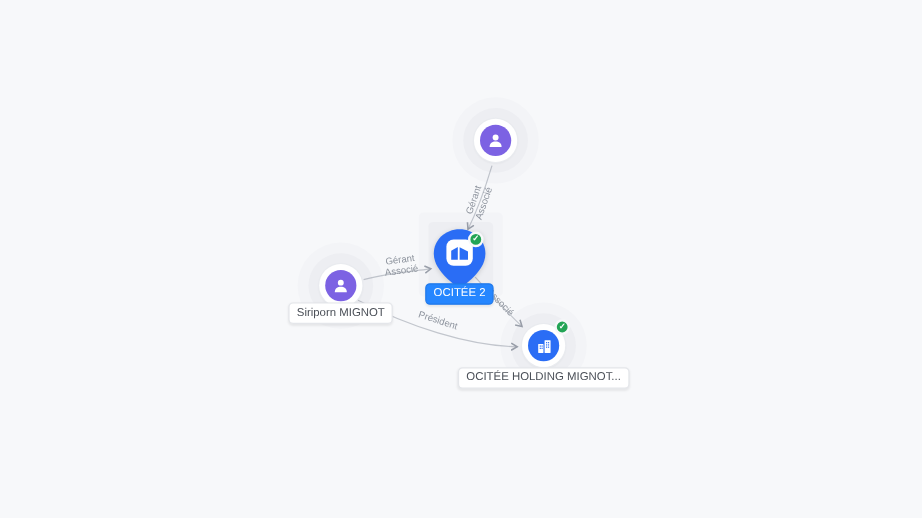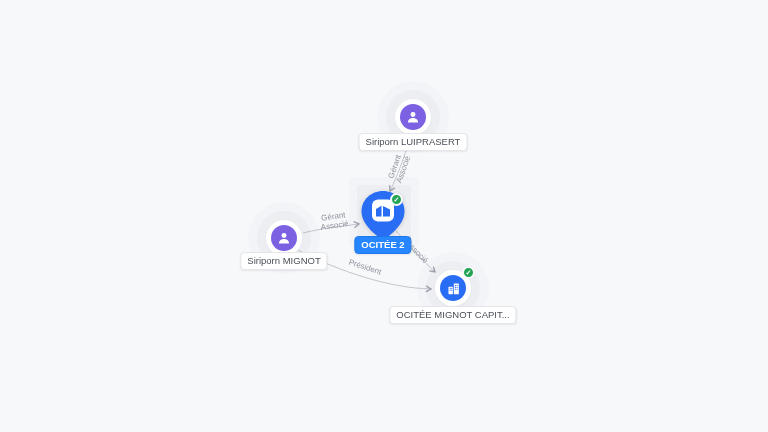--- a/index.html
+++ b/index.html
@@ -35,21 +35,21 @@
   .badge.on-circle { top:-4px; right:-4px; }
   .badge.on-pin { top:3px; right:3px; }
 
   .pill {
     position:absolute; transform:translateX(-50%);
     background:#ffffff; border:1px solid #e4e6ea; border-radius:4px;
     padding:2px 6px 3px; font-size:9.5px; color:#4a4f57; white-space:nowrap;
     box-shadow:0 1px 2px rgba(0,0,0,.07);
   }
   .pill-primary {
-    background:#2586ff; border-color:#1f78ea; color:#ffffff; font-weight:bold;
+    background:#2586ff; border-color:#1f78ea; color:#ffffff; font-weight:normal;
   }
 
   .edge-label {
     position:absolute; display:flex; flex-direction:column; align-items:center;
     gap:0; font-size:8px; line-height:9px; color:#8d939d; white-space:nowrap;
     transform-origin:center;
   }
 </style>
 </head>
 <body>
@@ -86,21 +86,20 @@
   <div class="node" style="left:395px; top:99px;">
     <div class="avatar-outer">
       <div class="avatar-inner person">
         <svg viewBox="0 0 24 24" width="16" height="16" fill="#ffffff">
           <circle cx="12" cy="8.3" r="3.7"></circle>
           <path d="M4.5 19.8c0-4.1 3.4-6.4 7.5-6.4s7.5 2.3 7.5 6.4v.4h-15z"></path>
         </svg>
       </div>
     </div>
   </div>
-  <div class="pill" style="left:413px; top:133px;">Siriporn LUIPRASERT</div>
 
   <div class="node" style="left:266px; top:220px;">
     <div class="avatar-outer">
       <div class="avatar-inner person">
         <svg viewBox="0 0 24 24" width="16" height="16" fill="#ffffff">
           <circle cx="12" cy="8.3" r="3.7"></circle>
           <path d="M4.5 19.8c0-4.1 3.4-6.4 7.5-6.4s7.5 2.3 7.5 6.4v.4h-15z"></path>
         </svg>
       </div>
     </div>
@@ -141,15 +140,15 @@
             <rect x="14.4" y="9.5" width="1.6" height="1.6"></rect>
               <rect x="17" y="9.5" width="1.6" height="1.6"></rect>
             <rect x="14.4" y="12.5" width="1.6" height="1.6"></rect>
               <rect x="17" y="12.5" width="1.6" height="1.6"></rect>
           </g>
         </svg>
       </div>
       <div class="badge on-circle">✓</div>
     </div>
   </div>
-  <div class="pill" style="left:453px; top:306px;">OCITÉE MIGNOT CAPIT...</div>
+  <div class="pill" style="left:453px; top:306px;">OCITÉE HOLDING MIGNOT...</div>
 
 </div>
 
 </body></html>

